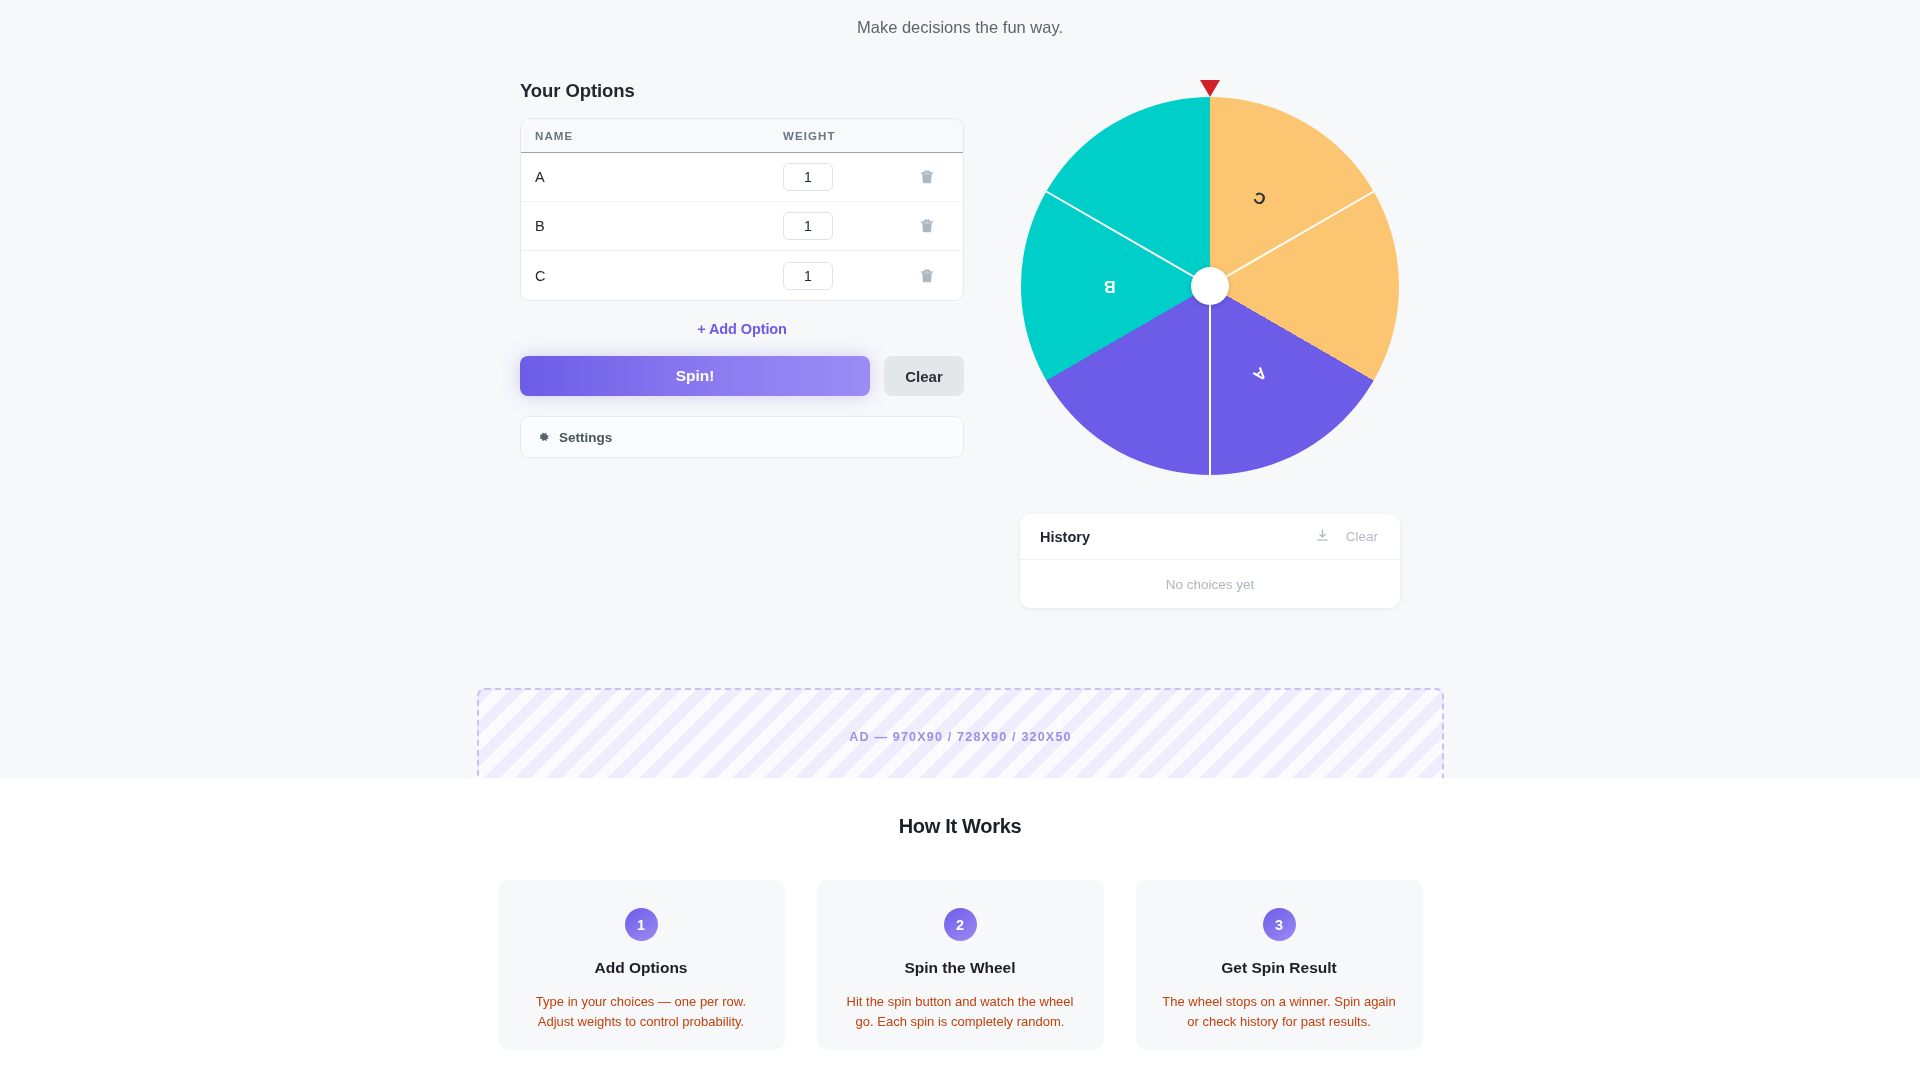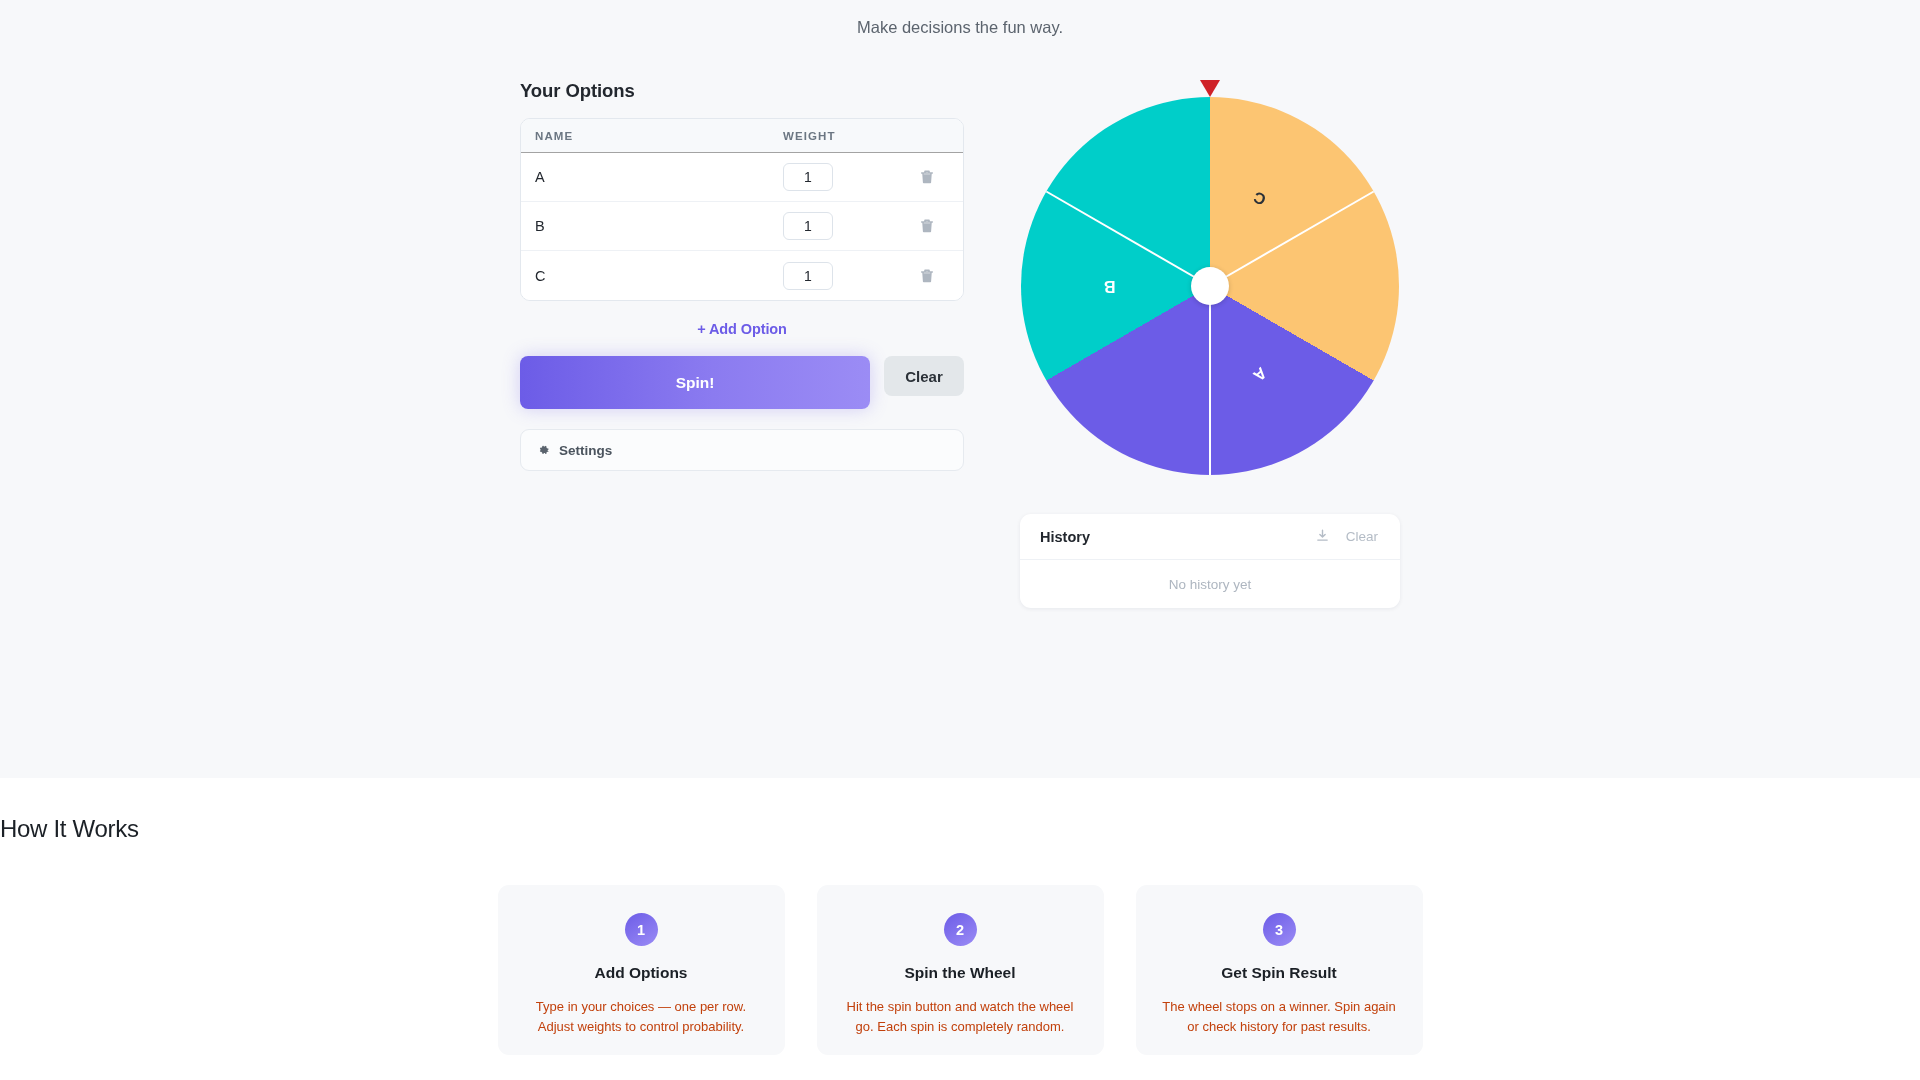--- a/index.html
+++ b/index.html
@@ -126,21 +126,21 @@
     letter-spacing:-0.1px;
   }
 
   .btn-row{
     display:flex;
     gap:14px;
     margin-top:19px;
   }
   .spin-btn{
     flex:1;
-    height:53px;
+    height:40px;
     border:none; cursor:pointer;
     border-radius:8px;
     background:linear-gradient(90deg,#6c5ce7 0%, #8b7bf0 55%, #9b8cf5 100%);
     box-shadow:0 0 18px rgba(124,106,235,0.30);
     color:#ffffff;
     font-family:"Liberation Sans", sans-serif;
     font-size:15.5px;
     font-weight:bold;
   }
   .clear-btn{
@@ -309,23 +309,24 @@
   }
 
   
   .how-section{
     width:1920px;
     height:302px;
     background:#ffffff;
     position:relative;
   }
   .how-title{
+    text-align:center;
     padding-top:37px;
-    font-size:24px;
-    font-weight:normal;
+    font-size:20px;
+    font-weight:bold;
     color:#1b2026;
     letter-spacing:-0.3px;
   }
   .how-cards{
     margin-top:42px;
     display:flex;
     justify-content:center;
     gap:32px;
   }
   .how-card{
@@ -479,25 +480,28 @@
           <div class="history-title">History</div>
           <button class="dl-btn">
             <span>
               <svg width="15" height="15" viewBox="0 0 16 16" fill="none" stroke="#b4bcc6" stroke-width="1.5" stroke-linecap="round" stroke-linejoin="round">
                 <path d="M8 2.3v7.2M5.2 7l2.8 2.7L10.8 7M3 12.9h10"></path>
               </svg>
             </span>
           </button>
           <button class="hist-clear">Clear</button>
         </div>
-        <div class="history-empty">No history yet</div>
+        <div class="history-empty">No choices yet</div>
       </div>
     </div>
   </div>
 
+  <div class="ad-banner">
+    <span class="ad-text">AD — 970X90 / 728X90 / 320X50</span>
+  </div>
 </div>
 
 <div class="how-section">
   <div class="how-title">How It Works</div>
 
   <div class="how-cards">
     <div class="how-card">
       <div class="step-badge">1</div>
       <h3>Add Options</h3>
       <p>Type in your choices — one per row. Adjust weights to control probability.</p>

